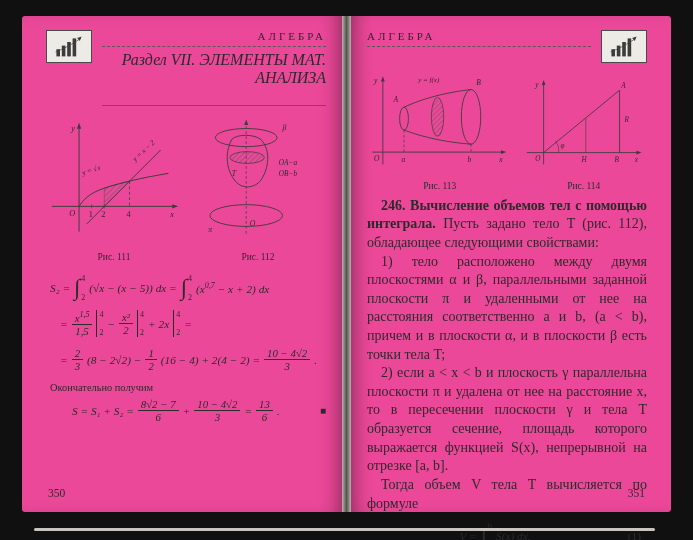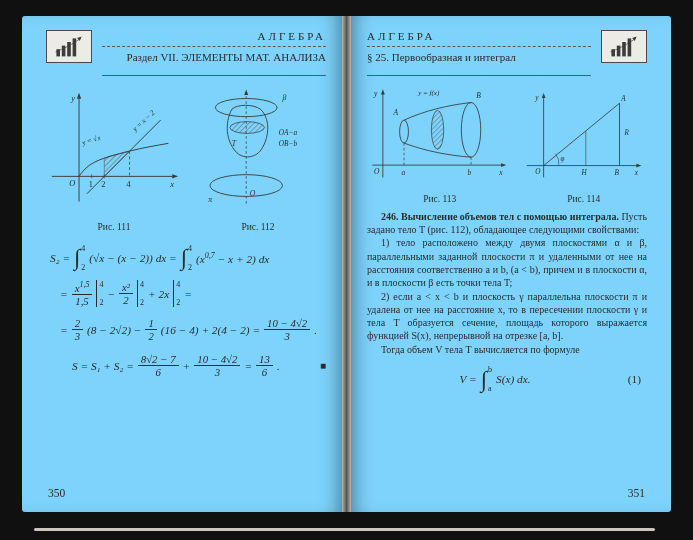--- a/index.html
+++ b/index.html
@@ -1,33 +1,33 @@
 <!DOCTYPE html>
 <html><head>
 <meta charset="utf-8">
 <style>
   html,body{margin:0;padding:0;}
   body{
     width:693px;height:540px;background:#101010;overflow:hidden;
     font-family:"Liberation Serif", serif;color:#2b2b2b;position:relative;
   }
   .book{position:absolute;left:22px;top:16px;width:649px;height:496px;display:flex;}
-  .page{width:320px;height:496px;background:#7dd3fc;box-sizing:border-box;position:relative;}
+  .page{width:320px;height:496px;background:#ec4899;box-sizing:border-box;position:relative;}
   .page-left{padding:14px 16px 30px 24px;box-shadow:inset -14px 0 20px -12px rgba(0,0,0,.45);border-radius:3px 0 0 3px;}
   .page-right{padding:14px 24px 30px 16px;box-shadow:inset 14px 0 20px -12px rgba(0,0,0,.45);border-radius:0 3px 3px 0;}
   .gutter{width:9px;background:linear-gradient(90deg,#b7b4ad,#57554f 50%,#b7b4ad);}
   .book-edge{position:absolute;left:34px;right:38px;bottom:9px;height:3px;background:#c9c6bf;border-radius:2px;}
 
   
   .pg-header{display:flex;gap:10px;align-items:flex-start;}
   .icon-box{width:44px;height:31px;border:1px solid #4a4a4a;background:#edebe5;flex:0 0 auto;display:flex;align-items:center;justify-content:center;}
   .hd-col{flex:1;min-width:0;}
   .hd-title{font-size:11px;letter-spacing:3px;}
   .hd-dash{border-top:1.6px dashed #5a5a5a;margin:4px 0 4px;}
-  .hd-sub{font-size:11px;padding-bottom:12px;border-bottom:1.2px solid #5a5a5a;}
+  .hd-sub{font-size:16px;font-style:italic;padding-bottom:18px;border-bottom:1.2px solid #5a5a5a;}
   .ta-right{text-align:right;}
 
   
   .fig-row{display:flex;gap:8px;align-items:flex-end;margin:8px 0 6px;}
   figure{margin:0;flex:1;text-align:center;display:flex;flex-direction:column;justify-content:flex-end;}
   figure svg{width:100%;height:auto;display:block;}
   figcaption{font-size:9.5px;margin-top:11px;}
   .ln{fill:none;stroke:#3c3c3c;stroke-width:1;}
   .thin{fill:none;stroke:#3c3c3c;stroke-width:.7;}
   .dash{fill:none;stroke:#3c3c3c;stroke-width:.8;stroke-dasharray:3 2.5;}
@@ -45,21 +45,21 @@
   .fden{padding:0 3px;white-space:nowrap;}
   .int{display:inline-flex;align-items:center;}
   .int-sym{font-size:23px;line-height:1;font-style:normal;}
   .int-lims{display:inline-flex;flex-direction:column;justify-content:space-between;height:28px;font-size:8px;font-style:normal;margin-left:1px;}
   .evalbar{display:inline-flex;flex-direction:column;justify-content:space-between;height:27px;border-left:1.2px solid #2b2b2b;padding-left:2px;font-size:8px;font-style:normal;}
   .msup{font-size:8px;}
   .plain-note{font-size:10.4px;margin:6px 0 2px;font-style:normal;}
   .qed{margin-left:auto;font-style:normal;font-size:10px;}
 
   
-  .para{font-size:10px;line-height:1.33;text-align:justify;text-indent:14px;margin:0;}
+  .para{font-size:14px;line-height:1.33;text-align:justify;text-indent:14px;margin:0;}
   .para b{font-weight:bold;}
   .formula-line{position:relative;display:flex;justify-content:center;align-items:center;gap:4px;font-size:11.3px;font-style:italic;margin:7px 24px 7px 0;min-height:32px;}
   .formula-no{position:absolute;right:-18px;font-style:normal;}
 
   .pg-num{position:absolute;bottom:13px;font-size:11.5px;}
   .pg-num-left{left:26px;text-align:center;}
   .pg-num-right{right:26px;}
 </style>
 </head>
 <body>
@@ -144,21 +144,21 @@
 
       <div class="mline">
         <span class="tok">S₂ =</span>
         <span class="int">
           <span class="int-sym">∫</span>
           <span class="int-lims">
               <span>4</span>
               <span>2</span>
             </span>
         </span>
-        <span class="tok">(√x − (x − 2)) dx =</span>
+        <span class="tok">(√x − (x − 5)) dx =</span>
         <span class="int">
           <span class="int-sym">∫</span>
           <span class="int-lims">
               <span>4</span>
               <span>2</span>
             </span>
         </span>
         <span class="tok"><span>(x</span><sup class="msup">0,7</sup><span> − x + 2) dx</span></span>
       </div>
 
@@ -201,20 +201,21 @@
           <span class="fden">2</span>
         </span>
         <span class="tok">(16 − 4) + 2(4 − 2) =</span>
         <span class="frac">
           <span class="fnum">10 − 4√2</span>
           <span class="fden">3</span>
         </span>
         <span class="tok">.</span>
       </div>
 
+      <div class="plain-note">Окончательно получим</div>
 
       <div class="mline indent2">
         <span class="tok">S = S₁ + S₂ =</span>
         <span class="frac">
           <span class="fnum">8√2 − 7</span>
           <span class="fden">6</span>
         </span>
         <span class="tok">+</span>
         <span class="frac">
           <span class="fnum">10 − 4√2</span>
@@ -234,21 +235,20 @@
   </div>
 
   <div class="gutter"></div>
 
   <div class="page page-right">
 
     <div class="pg-header">
       <div class="hd-col">
         <div class="hd-title">АЛГЕБРА</div>
         <div class="hd-dash"></div>
-        <div class="hd-sub">§ 25. Первообразная и интеграл</div>
       </div>
       <div class="icon-box">
         <svg viewBox="0 0 44 30" width="40" height="27">
           <rect x="8" y="18" width="4" height="8" class="arrow"></rect>
           <rect x="14" y="14" width="4" height="12" class="arrow"></rect>
           <rect x="20" y="10" width="4" height="16" class="arrow"></rect>
           <rect x="26" y="6" width="4" height="20" class="arrow"></rect>
           <path d="M7,21 C16,18 26,12 35,6" class="thin"></path>
           <path d="M36,4 l-5,1.5 3,3.5 Z" class="arrow"></path>
         </svg>

